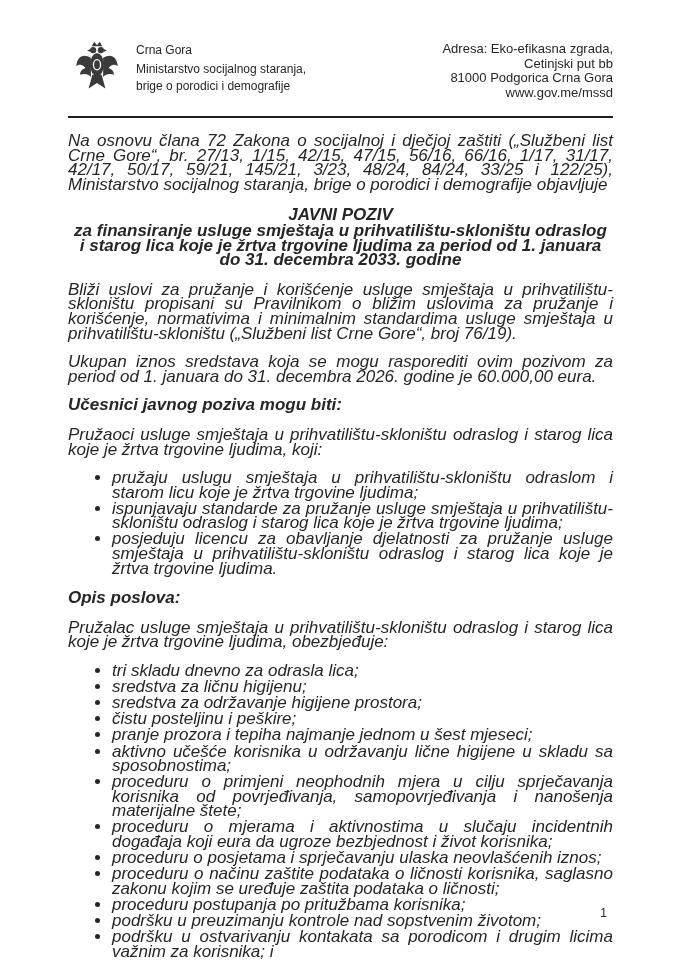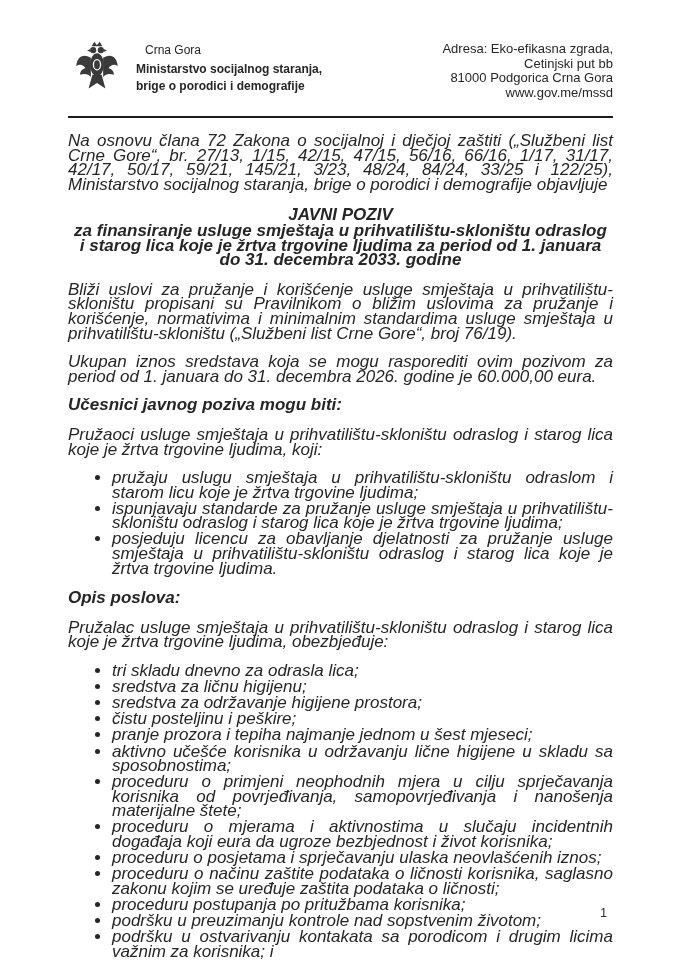--- a/index.html
+++ b/index.html
@@ -16,22 +16,22 @@
     background: #ffffff;
     padding: 38px 66px 0 68px;
     overflow: hidden;
   }
   
   .doc-header { display: flex; justify-content: space-between; align-items: flex-start; }
   .header-left { display: flex; gap: 16px; align-items: flex-start; margin-left: 6px; }
   .logo { width: 46px; height: 58px; flex: 0 0 auto; }
   .logo svg { width: 46px; height: 58px; display: block; }
   .ministry-text { font-size: 12px; line-height: 17px; padding-top: 4px; }
-  .ministry-text .country { font-weight: normal; margin-bottom: 2px; margin-left: 9px; }
-  .ministry-text .bold-line { font-weight: bold; }
+  .ministry-text .country { font-weight: normal; margin-bottom: 2px; }
+  .ministry-text .bold-line { font-weight: normal; }
   .header-right { text-align: right; font-size: 13px; line-height: 14.5px; padding-top: 4px; }
   
   .rule { border: none; border-top: 2px solid #1d1d1d; margin: 16px 0 0 0; }
   
   main { margin-top: 16px; font-size: 17px; line-height: 14.6px; font-style: italic; }
   p { text-align: justify; margin-bottom: 14px; }
   .bold { font-weight: bold; }
   .title-block { text-align: center; font-weight: bold; margin: 16px 0 15px 0; }
   .title-line1 { margin-bottom: 1px; }
   .title-line2 { padding: 0 6px; }

